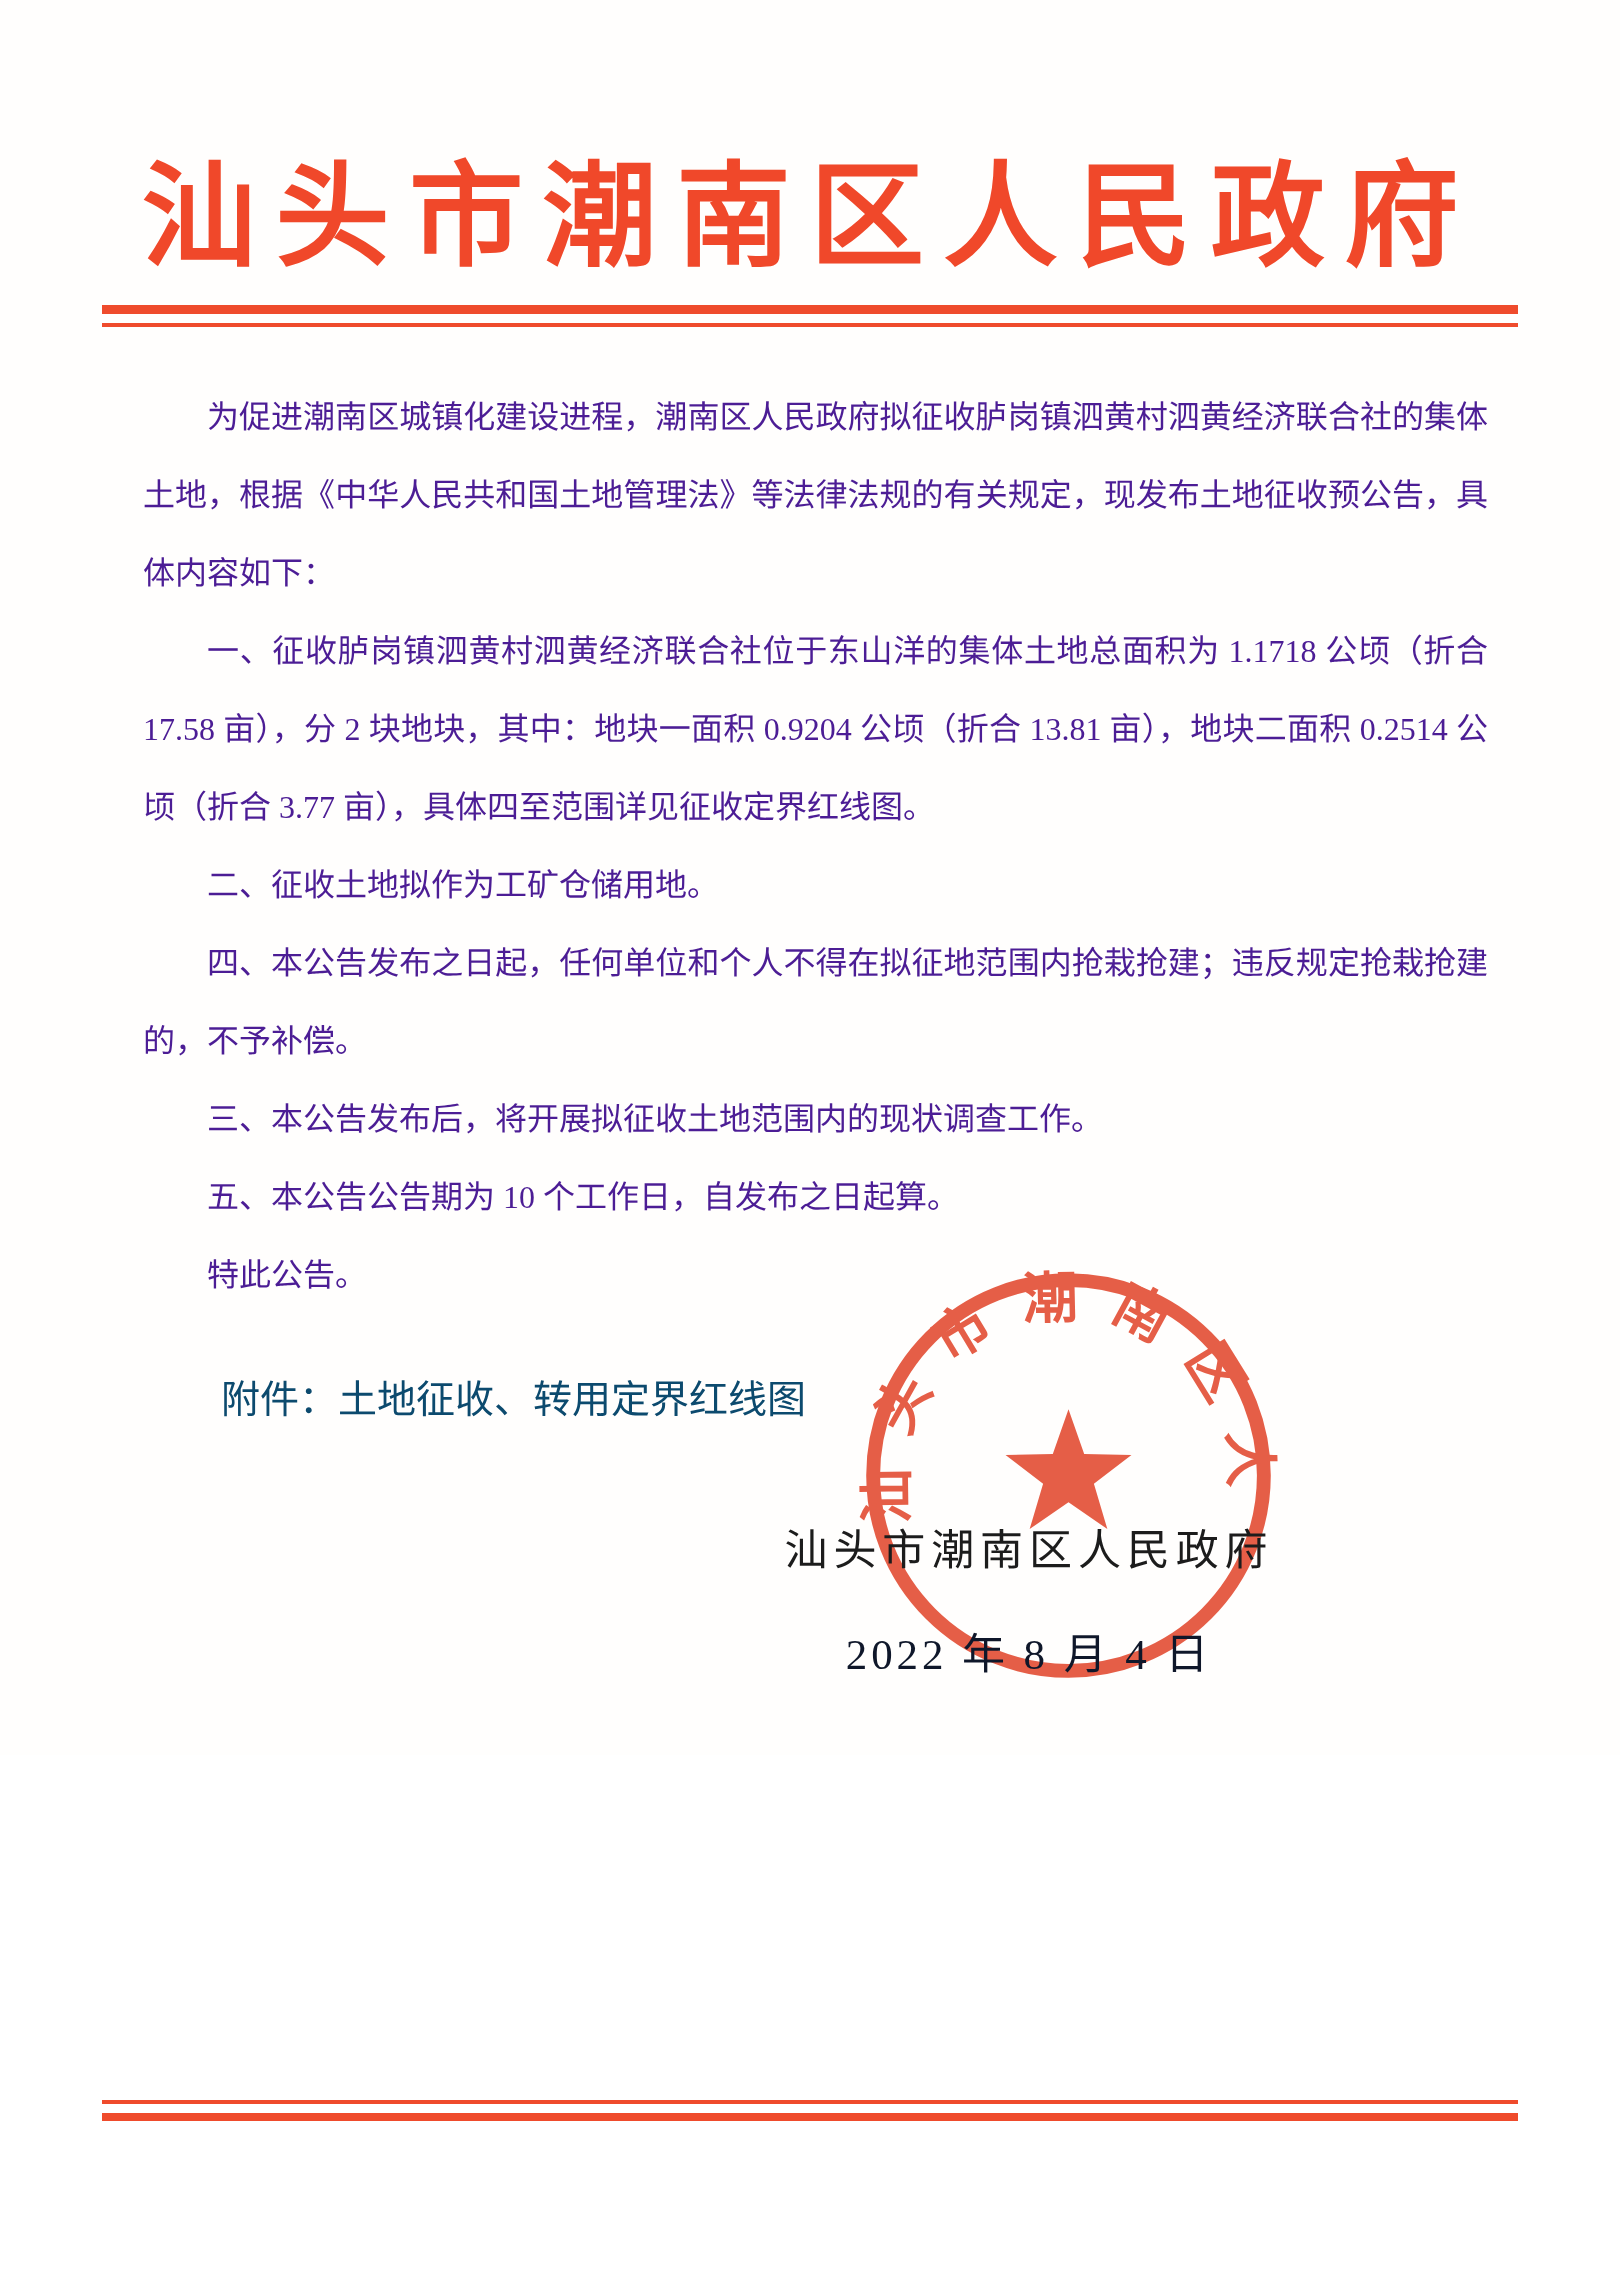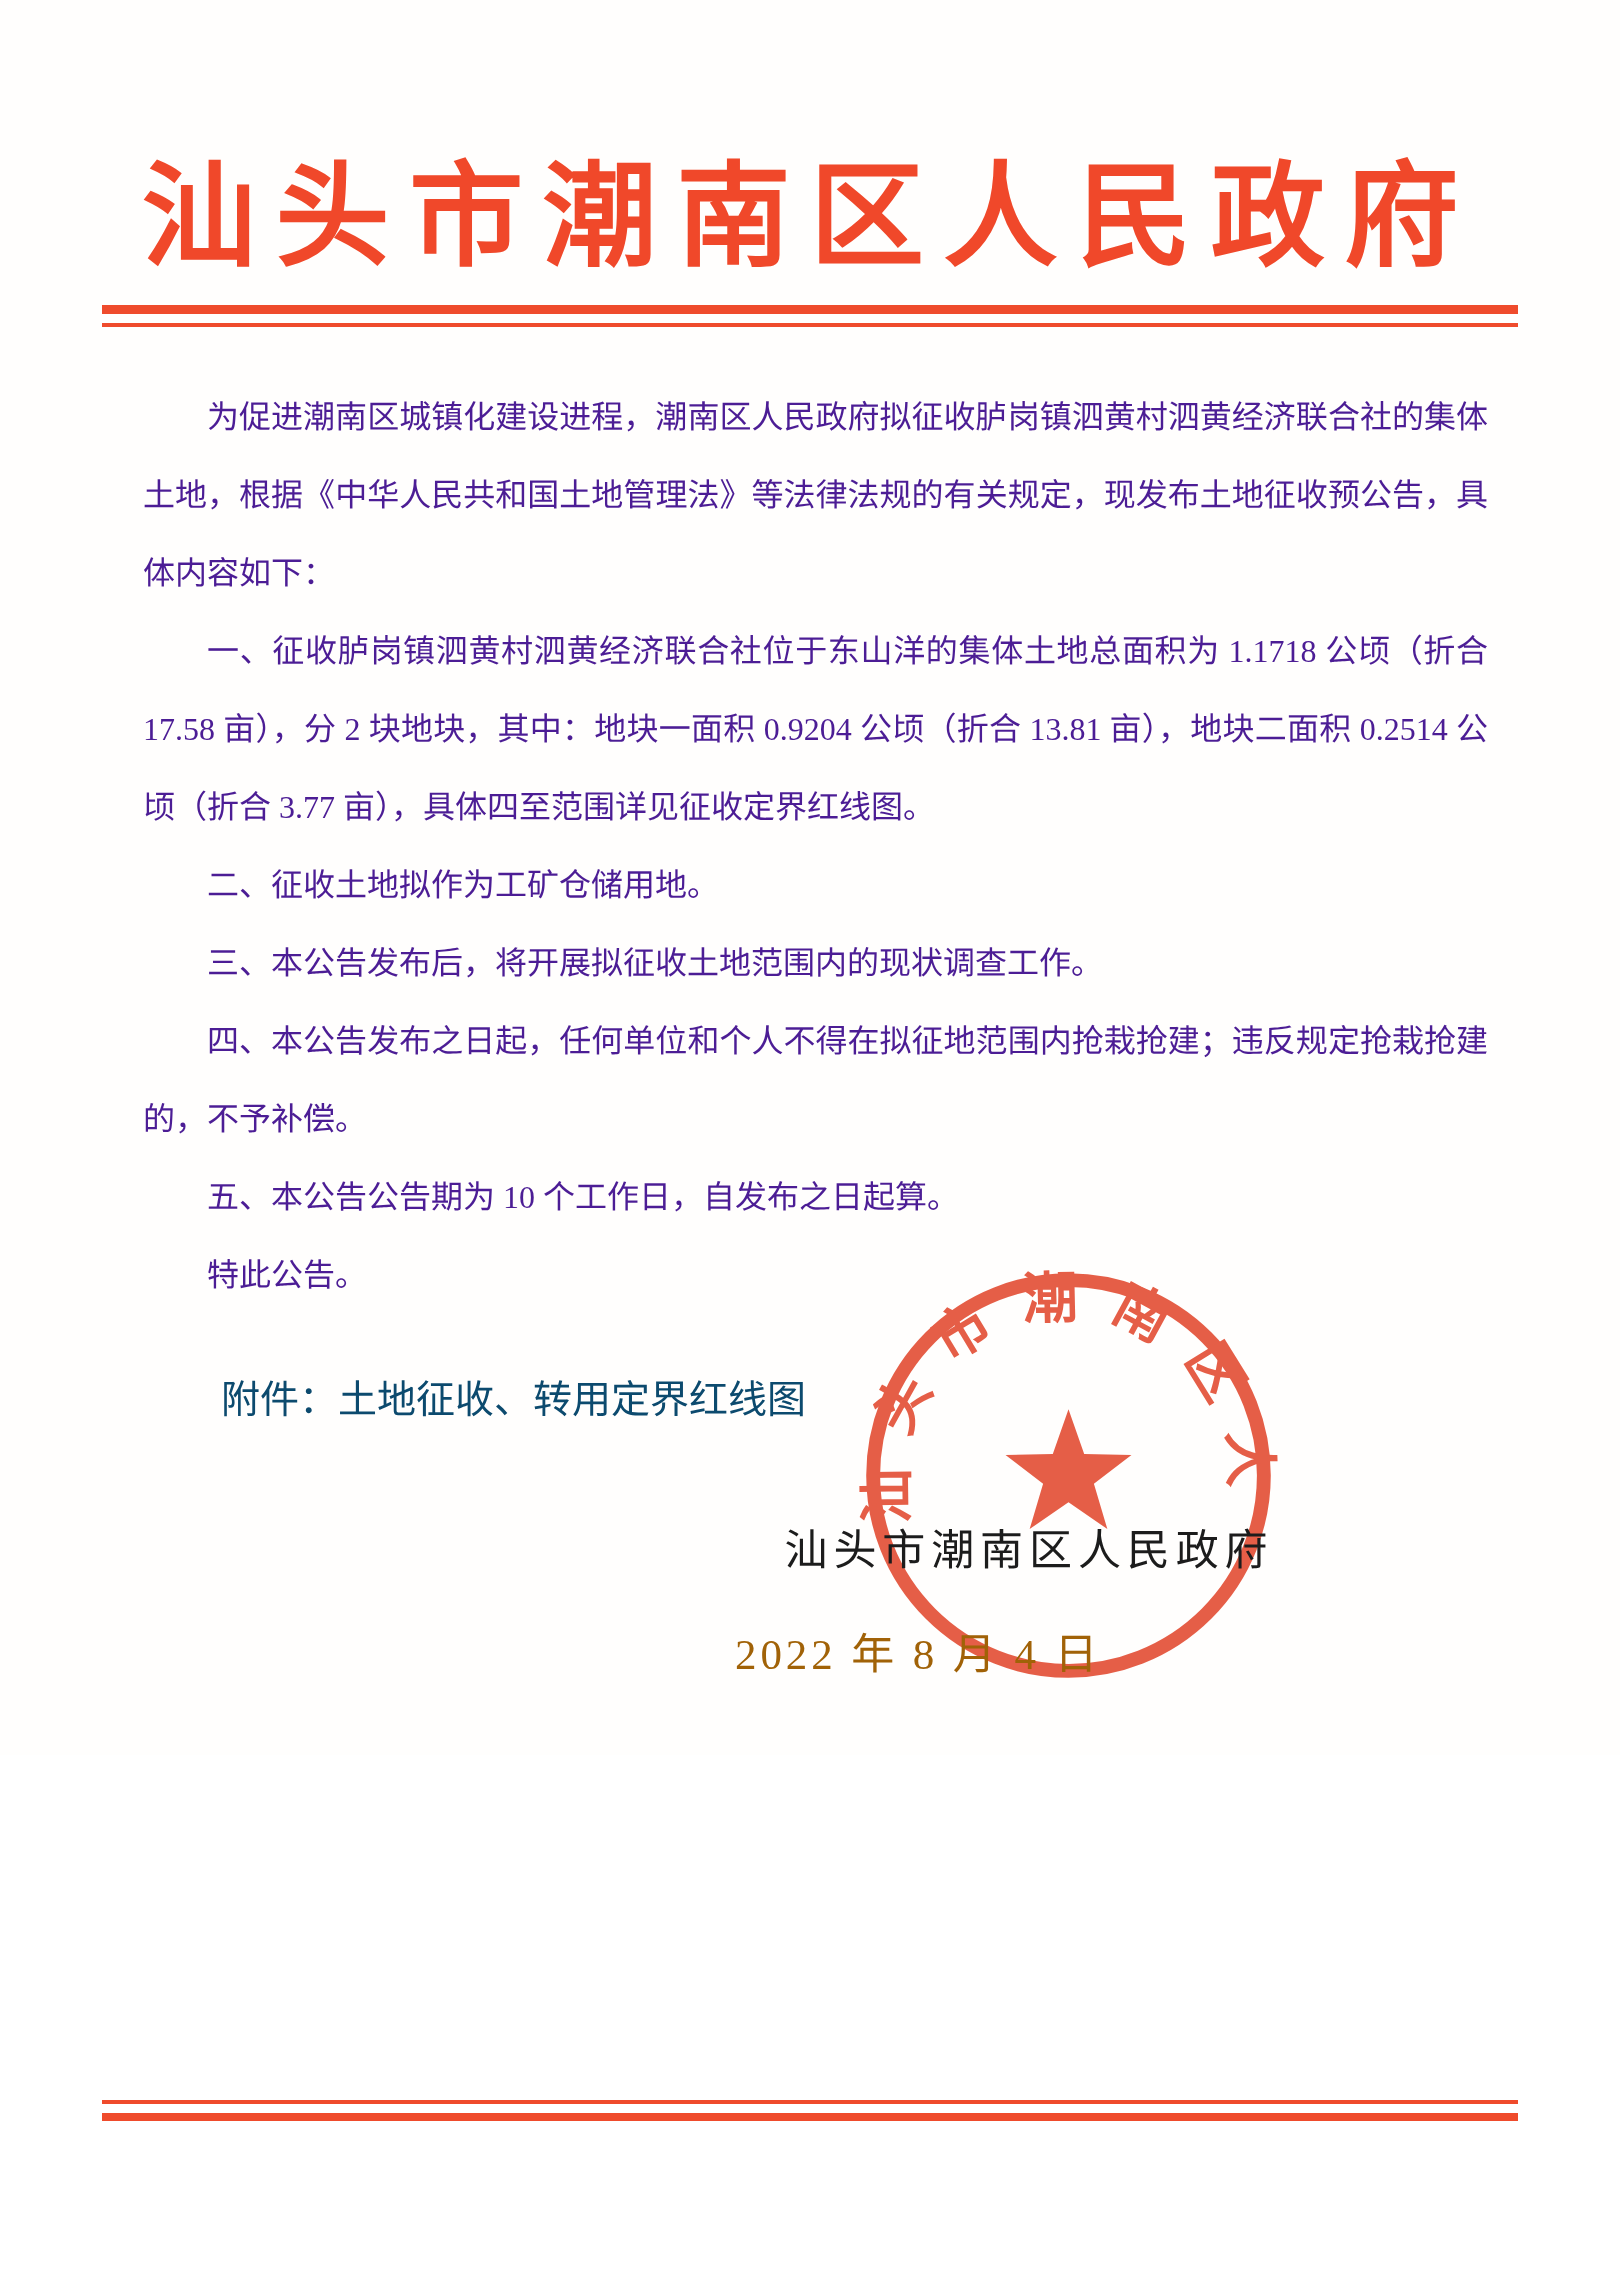--- a/index.html
+++ b/index.html
@@ -72,23 +72,24 @@
     top:61px;left:735px;width:588px;
     text-align:center;
     font-size:43px;
     letter-spacing:5.9px;
     color:#1c1c1c;
     white-space:nowrap;
   }
   .sign-date{
     position:absolute;
     top:165px;left:735px;width:588px;
+    text-align:center;
     font-size:43px;
     letter-spacing:3.9px;
-    color:#a16207;
+    color:#0f172a;
     white-space:nowrap;
     font-family:Liberation Serif, serif;
   }
   .seal{
     position:absolute;
     top:-192px;left:855px;
     width:427px;height:427px;
     opacity:.88;
   }
 
@@ -111,22 +112,22 @@
   <div class="rule-wrap">
     <div class="rule-thick"></div>
     <div class="rule-thin"></div>
   </div>
 
 
   <div class="body-text">
       <p>为促进潮南区城镇化建设进程，潮南区人民政府拟征收胪岗镇泗黄村泗黄经济联合社的集体土地，根据《中华人民共和国土地管理法》等法律法规的有关规定，现发布土地征收预公告，具体内容如下：</p>
       <p>一、征收胪岗镇泗黄村泗黄经济联合社位于东山洋的集体土地总面积为 1.1718 公顷（折合 17.58 亩），分 2 块地块，其中：地块一面积 0.9204 公顷（折合 13.81 亩），地块二面积 0.2514 公顷（折合 3.77 亩），具体四至范围详见征收定界红线图。</p>
       <p>二、征收土地拟作为工矿仓储用地。</p>
+      <p>四、本公告发布之日起，任何单位和个人不得在拟征地范围内抢栽抢建；违反规定抢栽抢建的，不予补偿。</p>
       <p>三、本公告发布后，将开展拟征收土地范围内的现状调查工作。</p>
-      <p>四、本公告发布之日起，任何单位和个人不得在拟征地范围内抢栽抢建；违反规定抢栽抢建的，不予补偿。</p>
       <p>五、本公告公告期为 10 个工作日，自发布之日起算。</p>
       <p>特此公告。</p>
     </div>
 
   <div class="attachment">附件：土地征收、转用定界红线图</div>
 
   <div class="sign-area">
 
     <svg class="seal" viewBox="0 0 400 400">
       <circle cx="200" cy="200" r="183" fill="none" stroke="#e2492f" stroke-width="13"></circle>

